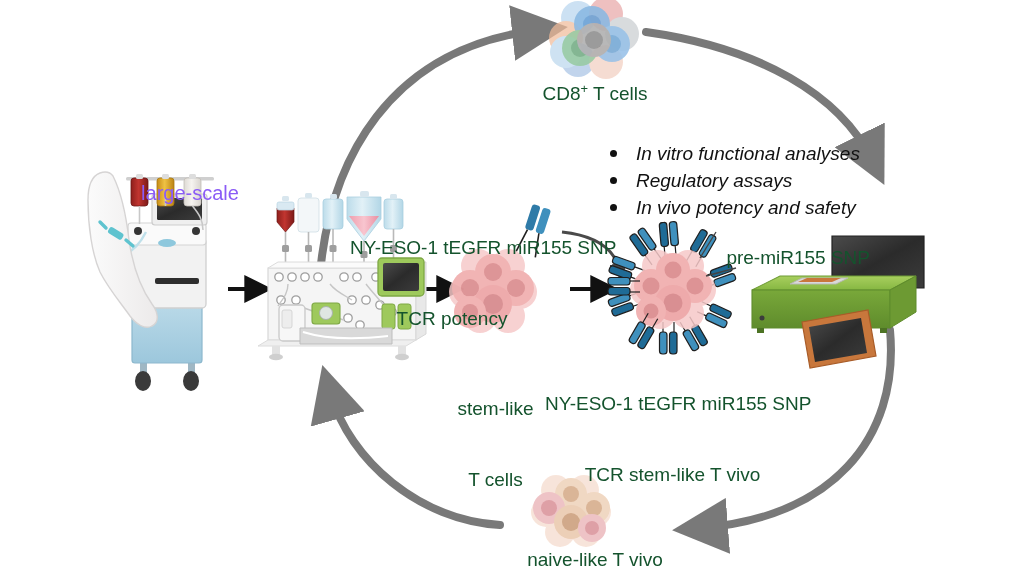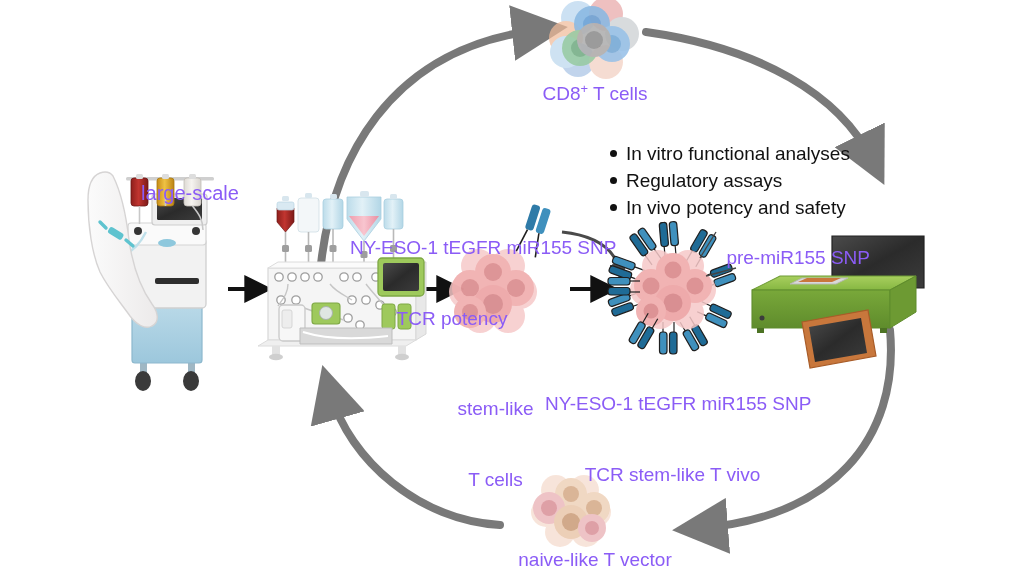--- a/index.html
+++ b/index.html
@@ -5,23 +5,23 @@
   html,body{margin:0;padding:0;background:#ffffff;}
   body{
     width:1024px;height:577px;overflow:hidden;position:relative;
     font-family:"Liberation Sans","DejaVu Sans",sans-serif;
     color:#1a1a1a;
   }
   #stage{position:absolute;inset:0;width:1024px;height:577px;}
   .svgroot{position:absolute;left:0;top:0;width:1024px;height:577px;}
   .lbl{position:absolute;text-align:center;line-height:1.25;white-space:pre;}
   .lbl-title{font-size:20px;color:#8b5cf6;}
-  .lbl-std{font-size:19px;color:#8b5cf6;}
+  .lbl-std{font-size:19px;color:#14532d;}
   .bullets{position:absolute;font-size:19px;color:#111;line-height:1.42;}
-  .bullets .bi{display:flex;align-items:flex-start;gap:9px;}
+  .bullets .bi{display:flex;align-items:flex-start;gap:19px;font-style:italic;}
   .bullets .dot{display:inline-block;width:7px;height:7px;border-radius:50%;
     background:#111;margin-top:9px;flex:0 0 auto;}
   sup{font-size:0.68em;vertical-align:super;line-height:0;}
 </style>
 </head>
 <body>
 
 <div id="stage">
 
   <svg class="svgroot" viewBox="0 0 1024 577">
@@ -491,15 +491,15 @@
     <div>T cells</div>
   </div>
 
   <div class="lbl lbl-std" style="left:545px;top:344px;width:255px;">
     <div>NY-ESO-1 tEGFR miR155 SNP</div>
     <div>TCR stem-like T vivo</div>
   </div>
 
   <div class="lbl lbl-std" style="left:700px;top:246px;width:170px;text-align:right;">pre-miR155 SNP</div>
 
-  <div class="lbl lbl-std" style="left:515px;top:548px;width:160px;">naive-like T vector</div>
+  <div class="lbl lbl-std" style="left:515px;top:548px;width:160px;">naive-like T vivo</div>
 
 </div>
 
 </body></html>

